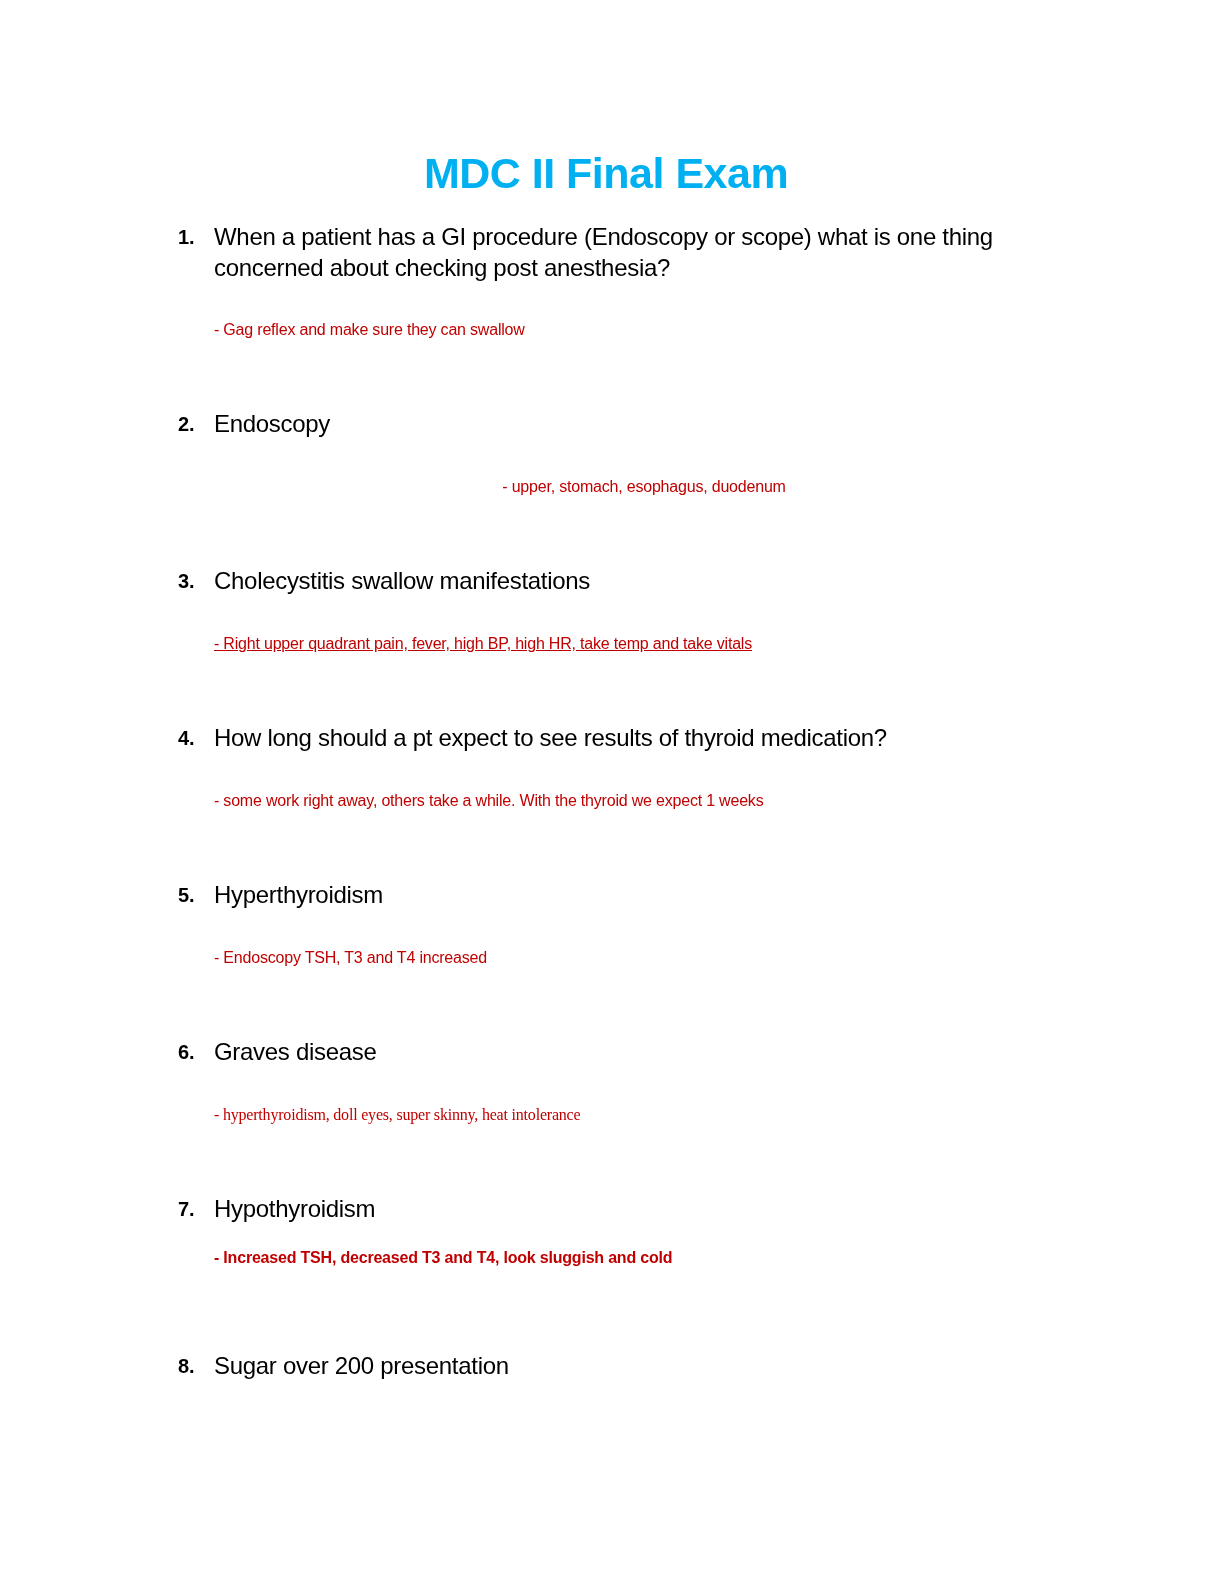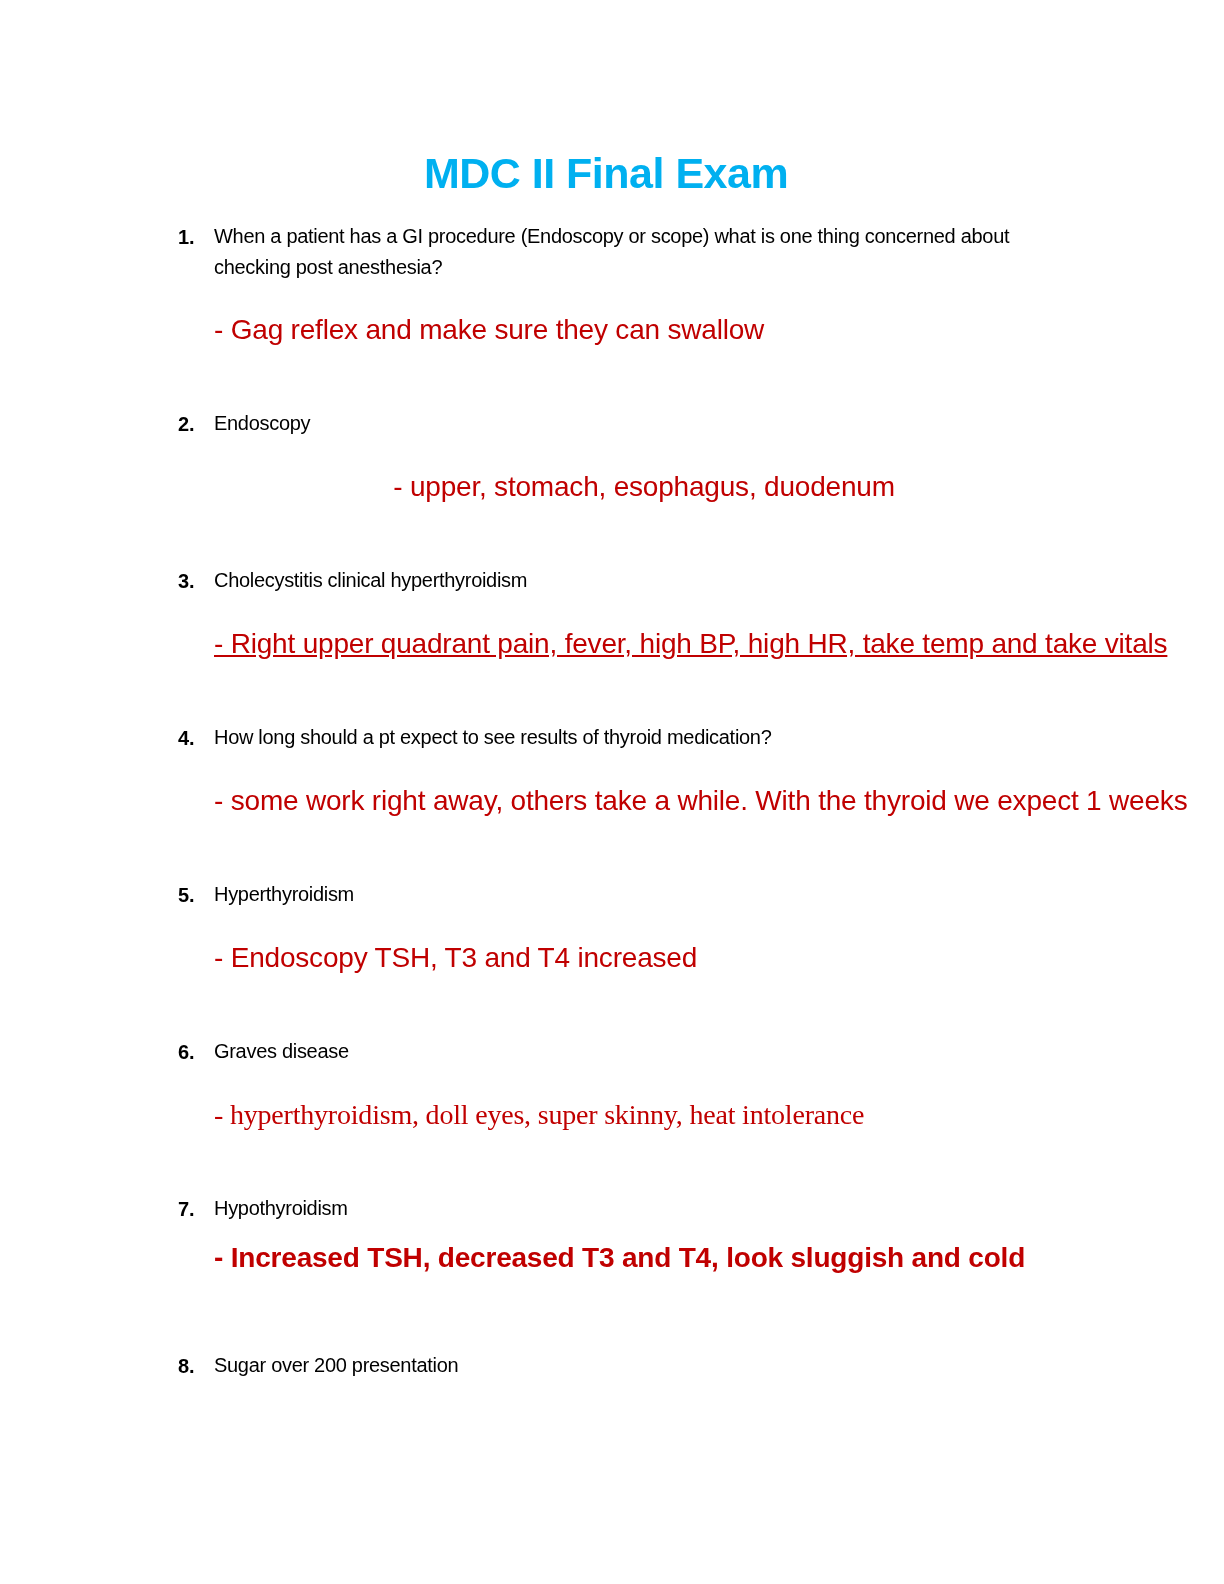--- a/index.html
+++ b/index.html
@@ -38,30 +38,30 @@
       font-size: 20px;
       font-weight: bold;
       color: #000000;
       line-height: 32px;
     }
     .q-text {
       position: absolute;
       left: 214px;
       top: 0;
       width: 840px;
-      font-size: 20px;
+      font-size: 24px;
       color: #000000;
       line-height: 31px;
       letter-spacing: -0.3px;
     }
     .answer {
       position: absolute;
       left: 214px;
       width: 860px;
-      font-size: 28px;
+      font-size: 16px;
       color: #c00000;
       line-height: 32px;
       letter-spacing: -0.2px;
       white-space: nowrap;
     }
   </style>
 </head>
 <body>
 
 <div>
@@ -75,21 +75,21 @@
   </div>
 
   <div class="item" style="top:408px;">
     <span class="q-num">2.</span>
     <span class="q-text">Endoscopy</span>
     <div class="answer" style="top:63px;text-align:center;">- upper, stomach, esophagus, duodenum</div>
   </div>
 
   <div class="item" style="top:565px;">
     <span class="q-num">3.</span>
-    <span class="q-text">Cholecystitis clinical hyperthyroidism</span>
+    <span class="q-text">Cholecystitis swallow manifestations</span>
     <div class="answer" style="top:63px;text-decoration:underline;">- Right upper quadrant pain, fever, high BP, high HR, take temp and take vitals</div>
   </div>
 
   <div class="item" style="top:722px;">
     <span class="q-num">4.</span>
     <span class="q-text">How long should a pt expect to see results of thyroid medication?</span>
     <div class="answer" style="top:63px;">- some work right away, others take a while. With the thyroid we expect 1 weeks</div>
   </div>
 
   <div class="item" style="top:879px;">

